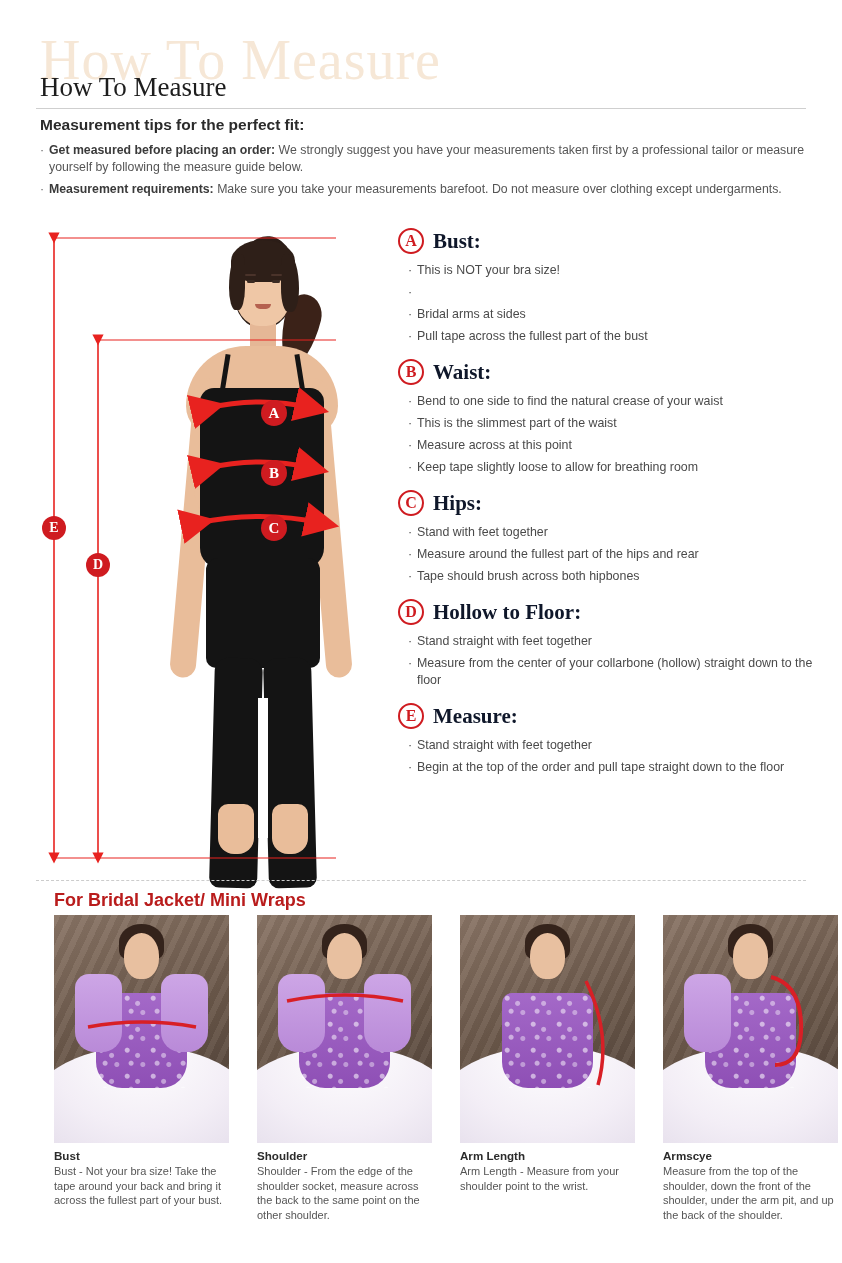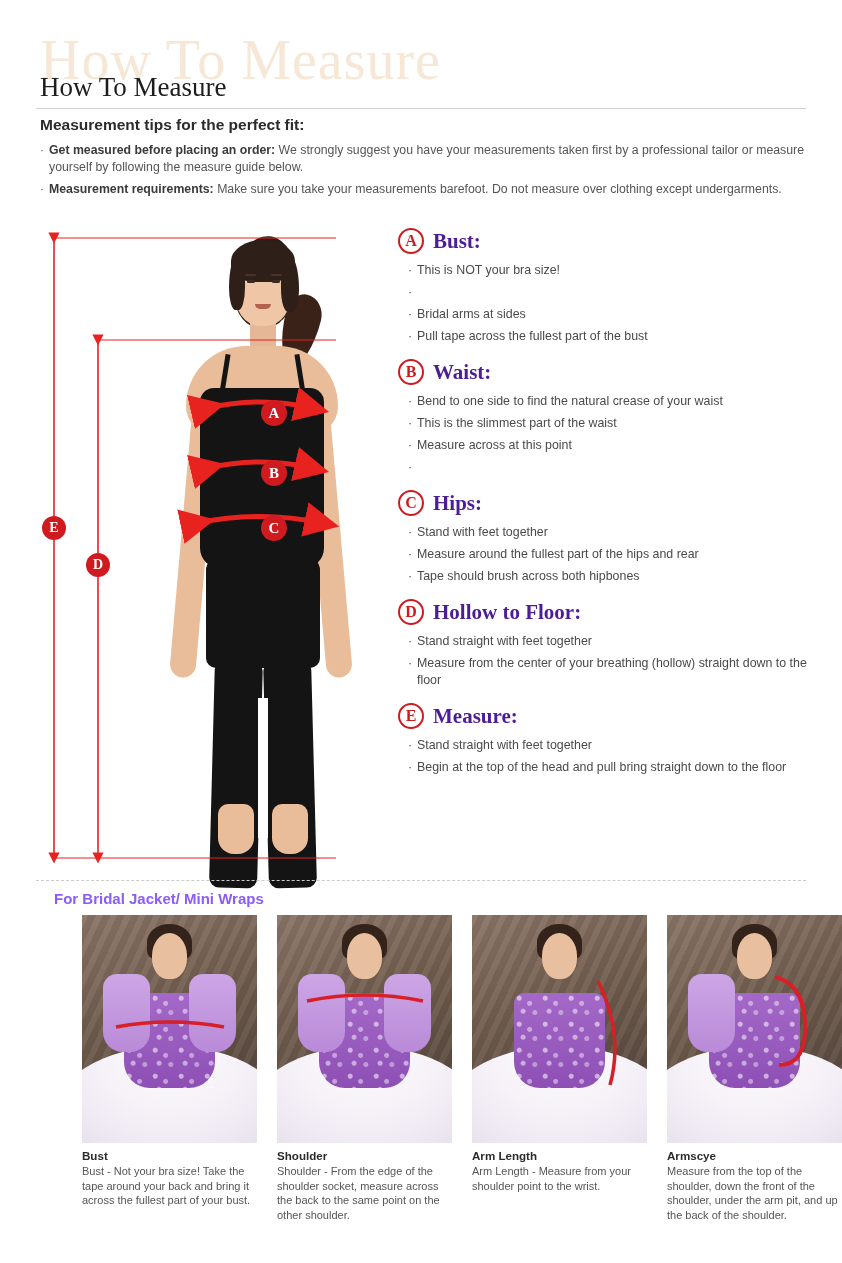--- a/index.html
+++ b/index.html
@@ -194,45 +194,45 @@
   .sec-letter {
     width:26px; height:26px; border-radius:50%;
     border:2px solid #cf1b20; color:#cf1b20;
     font-family:"Liberation Serif", serif;
     font-size:16px; font-weight:bold;
     display:flex; align-items:center; justify-content:center;
     flex:0 0 26px;
   }
   .sec-title {
     font-family:"Liberation Serif", serif;
-    font-size:21px; color:#4c1d95; font-weight:bold;
+    font-size:21px; color:#0f172a; font-weight:bold;
   }
   .sec ul { list-style:none; margin:0; padding:0 0 0 10px; }
   .sec li {
     display:flex;
     font-size:12.4px; line-height:17px; color:#4a4a4a;
     margin-bottom:5px;
   }
   .sec li .dot { width:9px; flex:0 0 9px; }
 
   .dash-rule {
     position:absolute; left:36px; top:880px;
     width:770px; height:0;
     border-top: 1px dashed #cccccc;
   }
 
   
   .bridal-head {
     position:absolute; left:54px; top:890px;
-    font-size:15px; font-weight:bold; color:#8b5cf6;
+    font-size:18px; font-weight:bold; color:#b91c1c;
   }
   .gallery {
     position:absolute; left:54px; top:915px;
     width:640px;
-    display:flex; gap:20px;margin-left:28px;
+    display:flex; gap:28px;
   }
   .card { width:175px; }
   .photo {
     width:175px; height:228px;
     position:relative; overflow:hidden;
     background:#6a5a50;
   }
   .photo .bg {
     position:absolute; inset:0;
     background:
@@ -401,20 +401,21 @@
         <li>
             <span class="dot">·</span>
             <span>This is the slimmest part of the waist</span>
           </li>
         <li>
             <span class="dot">·</span>
             <span>Measure across at this point</span>
           </li>
         <li>
             <span class="dot">·</span>
+            <span>Keep tape slightly loose to allow for breathing room</span>
           </li>
       </ul>
     </div>
 
     <div class="sec">
       <div class="sec-head">
         <div class="sec-letter">C</div>
         <div class="sec-title">Hips:</div>
       </div>
       <ul>
@@ -438,38 +439,38 @@
         <div class="sec-letter">D</div>
         <div class="sec-title">Hollow to Floor:</div>
       </div>
       <ul>
         <li>
             <span class="dot">·</span>
             <span>Stand straight with feet together</span>
           </li>
         <li>
             <span class="dot">·</span>
-            <span>Measure from the center of your breathing (hollow) straight down to the floor</span>
+            <span>Measure from the center of your collarbone (hollow) straight down to the floor</span>
           </li>
       </ul>
     </div>
 
     <div class="sec">
       <div class="sec-head">
         <div class="sec-letter">E</div>
         <div class="sec-title">Measure:</div>
       </div>
       <ul>
         <li>
             <span class="dot">·</span>
             <span>Stand straight with feet together</span>
           </li>
         <li>
             <span class="dot">·</span>
-            <span>Begin at the top of the head and pull bring straight down to the floor</span>
+            <span>Begin at the top of the order and pull tape straight down to the floor</span>
           </li>
       </ul>
     </div>
 
   </div>
 
   <div class="dash-rule"></div>
 
   <div class="bridal-head">For Bridal Jacket/ Mini Wraps</div>
 

